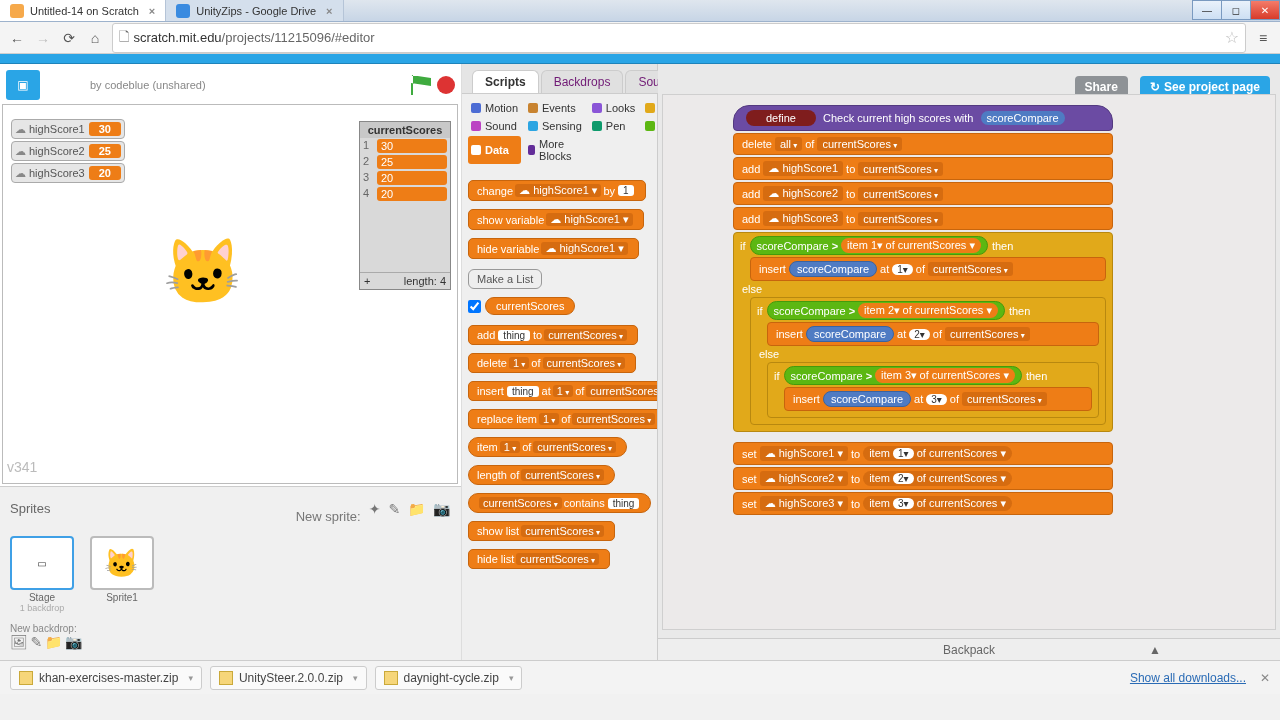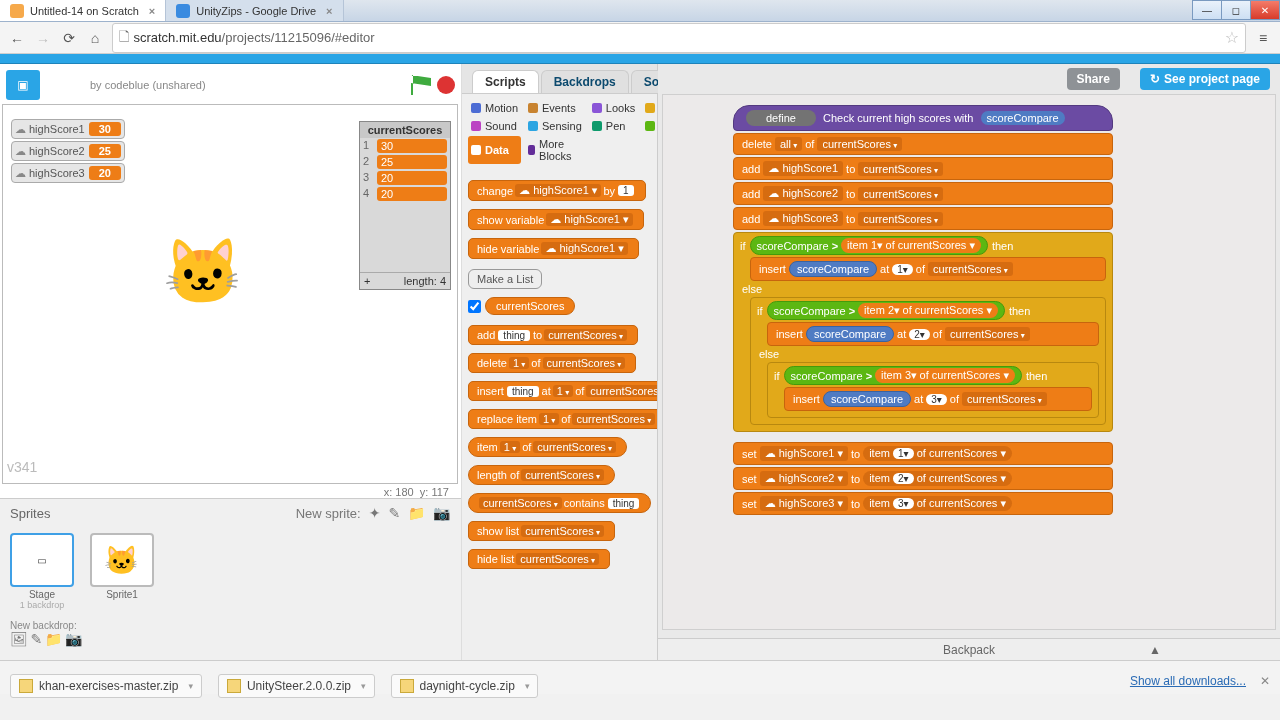--- a/index.html
+++ b/index.html
@@ -52,32 +52,32 @@
   .list-monitor .lfoot { display: flex; justify-content: space-between; padding: 2px 4px; border-top: 1px solid #aaa; }
 
   .cat { position: absolute; left: 160px; top: 130px; font-size: 64px; }
 
   .stage-status { text-align: right; padding-right: 12px; font-size: 11px; color: #777; }
 
   
   .spritesarea { flex: 1; border-top: 1px solid #ccc; background: #f0f0f0; display: flex; flex-direction: column; }
   .spriteshdr { display: flex; justify-content: space-between; align-items: center; padding: 6px 10px; color: #666; font-size: 13px; }
   .newsprite { display: flex; gap: 8px; align-items: center; }
-  .newsprite span.lbl { color: #777; }
+  .newsprite span.lbl { color: #777; margin-top: 16px; }
   .spritelist { display: flex; gap: 16px; padding: 6px 10px; }
   .sprite-thumb { width: 64px; text-align: center; font-size: 10px; }
   .thumbbox { width: 64px; height: 54px; background: #fff; border: 2px solid #3fa0e6; border-radius: 4px; display: flex; align-items: center; justify-content: center; }
   .sprite-thumb + .sprite-thumb .thumbbox { border-color: #bbb; }
   .sprite-thumb .tname { color: #666; margin-top: 2px; }
   .sprite-thumb .tsub { color: #aaa; font-size: 9px; }
 
   
   .palette { width: 196px; border-right: 1px solid #ccc; background: #efefef; display: flex; flex-direction: column; }
   .tabs { display: flex; gap: 2px; padding: 6px 6px 0 10px; background: #e5e5e5; border-bottom: 1px solid #ccc; }
-  .tab2 { padding: 4px 12px; border: 1px solid #ccc; border-bottom: none; border-radius: 6px 6px 0 0; background: #e0e0e0; font-size: 12px; color: #0c4a6e; cursor: pointer; font-weight: bold; }
+  .tab2 { padding: 4px 12px; border: 1px solid #ccc; border-bottom: none; border-radius: 6px 6px 0 0; background: #e0e0e0; font-size: 12px; color: #701a75; cursor: pointer; }
   .tab2.active { background: #fff; color: #333; font-weight: bold; }
   .catlist { display: grid; grid-template-columns: 1fr 1fr 1fr 1fr; padding: 6px; gap: 2px 4px; font-size: 11px; }
   .catitem { display: flex; align-items: center; gap: 4px; padding: 2px 3px; border-radius: 3px; cursor: pointer; }
   .catitem .sw { width: 10px; height: 10px; border-radius: 2px; }
   .catitem.sel { background: #ee7d16; color: #fff; font-weight: bold; }
   .catitem.sel .sw { background: #fff !important; }
 
   .palette-blocks { flex:1; overflow: hidden; padding: 6px 6px; }
   .block { display: inline-flex; align-items: center; margin: 4px 0; padding: 3px 8px; border-radius: 5px; font-size: 11px; color: #fff; white-space: nowrap; }
   .block.orange { background: #ee7d16; border: 1px solid #c7650d; }
@@ -85,31 +85,31 @@
   .block .slot { background: #fff; color: #333; padding: 0 5px; border-radius: 3px; margin: 0 3px; font-size: 10px; }
   .block .dd { background: #d66c10; padding: 0 4px; border-radius: 3px; margin: 0 2px; }
   .block .dd::after { content: " ▾"; font-size: 8px; }
   .block .cloudpill { background: #d66c10; padding: 0 4px; border-radius: 3px; margin: 0 2px; }
   .makebtn { display: inline-block; background: #eee; border: 1px solid #999; padding: 3px 8px; border-radius: 6px; color: #555; margin: 6px 0; cursor: pointer; font-size: 11px; }
   .chkrow { display: flex; align-items: center; gap: 4px; margin: 2px 0 6px; }
   .reporter { background: #ee7d16; color: #fff; padding: 2px 10px; border-radius: 10px; font-size: 11px; border: 1px solid #c7650d; }
 
   
   .scripts { flex: 1; background: #e9e9e9; position: relative; overflow: hidden; }
-  .projbtns { position: absolute; top: 4px; right: 10px; display: flex; gap: 20px; }
+  .projbtns { position: absolute; top: 12px; right: 10px; display: flex; gap: 12px; }
   .projbtn { padding: 4px 10px; border-radius: 4px; font-size: 12px; color: #fff; font-weight: bold; cursor: pointer; }
   .share { background: #8e9296; }
   .seepage { background: #2aa5e6; display: flex; align-items: center; gap: 4px; }
 
   .canvas { position: absolute; inset: 30px 4px 30px 4px; background: #eceaea; border: 1px solid #cfcfcf; }
 
   
   .stack { position: absolute; font-size: 11px; color: #fff; }
   .hat { background: #6b4ba3; border-radius: 16px 16px 4px 4px; padding: 6px 12px; border: 1px solid #533a80; }
-  .hat .define { background: #737373; padding: 2px 20px; border-radius: 8px; margin-right: 4px; }
+  .hat .define { background: #7f1d1d; padding: 2px 20px; border-radius: 8px; margin-right: 4px; }
   .hat .arg { background: #4f7bc3; padding: 1px 6px; border-radius: 10px; margin-left: 4px; }
   .callblk { background: #6b4ba3; border: 1px solid #533a80; border-radius: 5px; padding: 4px 8px; margin-top: 4px; }
   .callblk .numslot { background: #fff; color: #333; padding: 0 5px; border-radius: 8px; margin-left: 4px; font-size: 10px; }
 
   .row { background: #ee7d16; border: 1px solid #c7650d; border-radius: 4px; padding: 3px 8px; margin-top: 2px; display: flex; align-items: center; gap: 3px; white-space: nowrap; }
   .row .pill { background: #d66c10; padding: 1px 5px; border-radius: 3px; }
   .row .pill::after { content: " ▾"; font-size: 8px; }
   .row .cv { background: #d66c10; padding: 1px 5px; border-radius: 3px; }
   .row .num { background: #fff; color: #333; padding: 0 5px; border-radius: 8px; font-size: 10px; }
   .row .scorecmp { background: #4f7bc3; padding: 1px 7px; border-radius: 10px; border: 1px solid #3b63a0; }
@@ -121,21 +121,21 @@
   .cond .itemof { background: #ee7d16; border-radius: 10px; padding: 1px 6px; }
   .ifbody { margin-left: 10px; margin-top: 2px; }
   .elselbl { color: #fff; margin: 2px 0 0 2px; font-size: 11px; }
 
   .zoomtools { position: absolute; bottom: 6px; right: 10px; display: flex; gap: 6px; color: #888; }
 
   .backpack { position: absolute; bottom: 0; left: 0; right: 0; height: 22px; background: #eee; border-top: 1px solid #ccc; text-align: center; color: #666; font-size: 12px; line-height: 22px; }
   .backpack .arrow { position: absolute; left: 50%; transform: translateX(180px); }
 
   
-  .dlbar { height: 34px; background: #f3f3f3; border-top: 1px solid #ccc; display: flex; align-items: flex-start; gap: 16px; padding: 13px 10px; position: relative; }
+  .dlbar { height: 34px; background: #f3f3f3; border-top: 1px solid #ccc; display: flex; align-items: center; gap: 8px; padding: 0 10px; position: relative; }
   .dl { display: flex; align-items: center; gap: 6px; border: 1px solid #ccc; padding: 4px 8px; border-radius: 3px; font-size: 12px; color: #444; cursor: pointer; background: #fafafa; }
   .dl .ficon { width: 14px; height: 14px; background: #f6d67a; border: 1px solid #caa93a; }
   .dl .chev { color: #999; font-size: 9px; margin-left: 4px; }
   .showall { position: absolute; right: 34px; color: #2a6bb5; text-decoration: underline; font-size: 12px; cursor: pointer; }
   .dlclose { position: absolute; right: 10px; color: #888; cursor: pointer; }
 
   .mono-icon { font-size: 14px; color: #777; cursor: pointer; }
 </style>
 </head>
 <body>
@@ -228,24 +228,20 @@
         <div class="lfoot">
           <span>+</span>
           <span>length: 4</span>
         </div>
       </div>
 
       <div class="cat">🐱</div>
       <div style="position:absolute;left:4px;bottom:8px;font-size:14px;color:#bbb">v341</div>
     </div>
 
-    <div class="stage-status">
-      <span>x:</span> <span>180</span>&nbsp;
-      <span>y:</span> <span>117</span>
-    </div>
 
     <div class="spritesarea">
       <div class="spriteshdr">
         <span>Sprites</span>
         <div class="newsprite">
           <span class="lbl">New sprite:</span>
           <span class="mono-icon">✦</span>
           <span class="mono-icon">✎</span>
           <span class="mono-icon">📁</span>
           <span class="mono-icon">📷</span>

